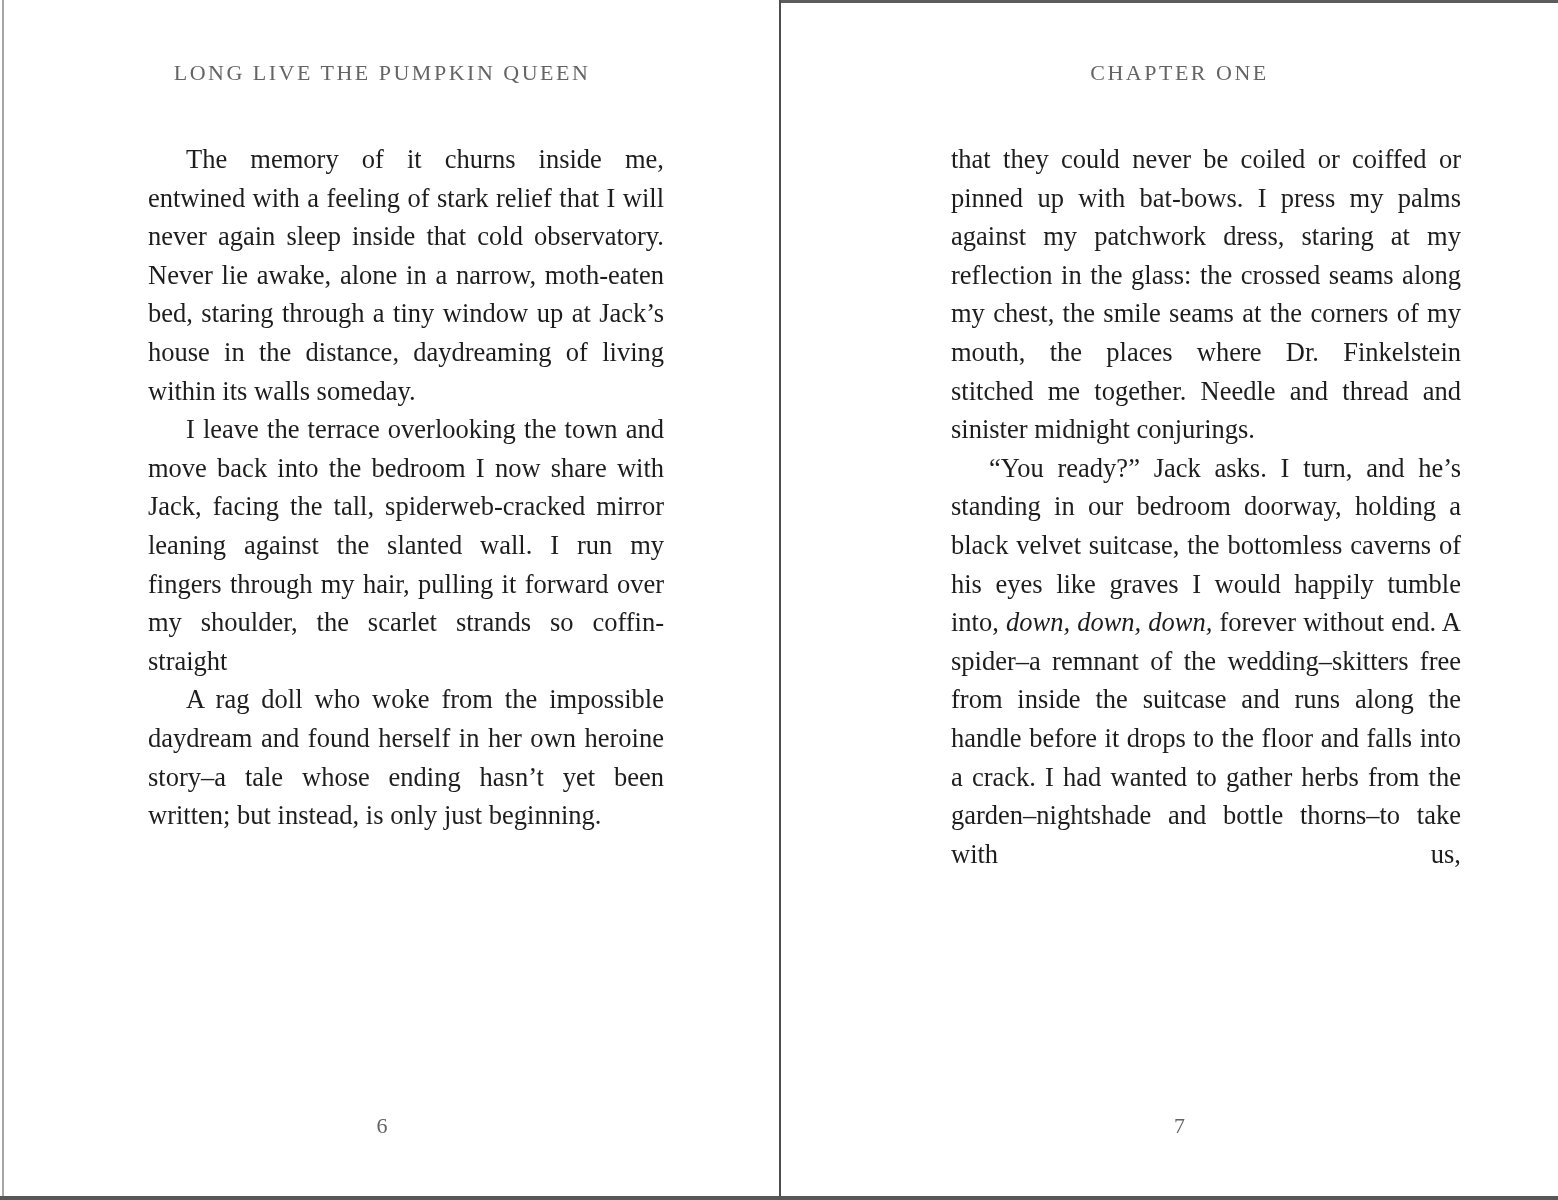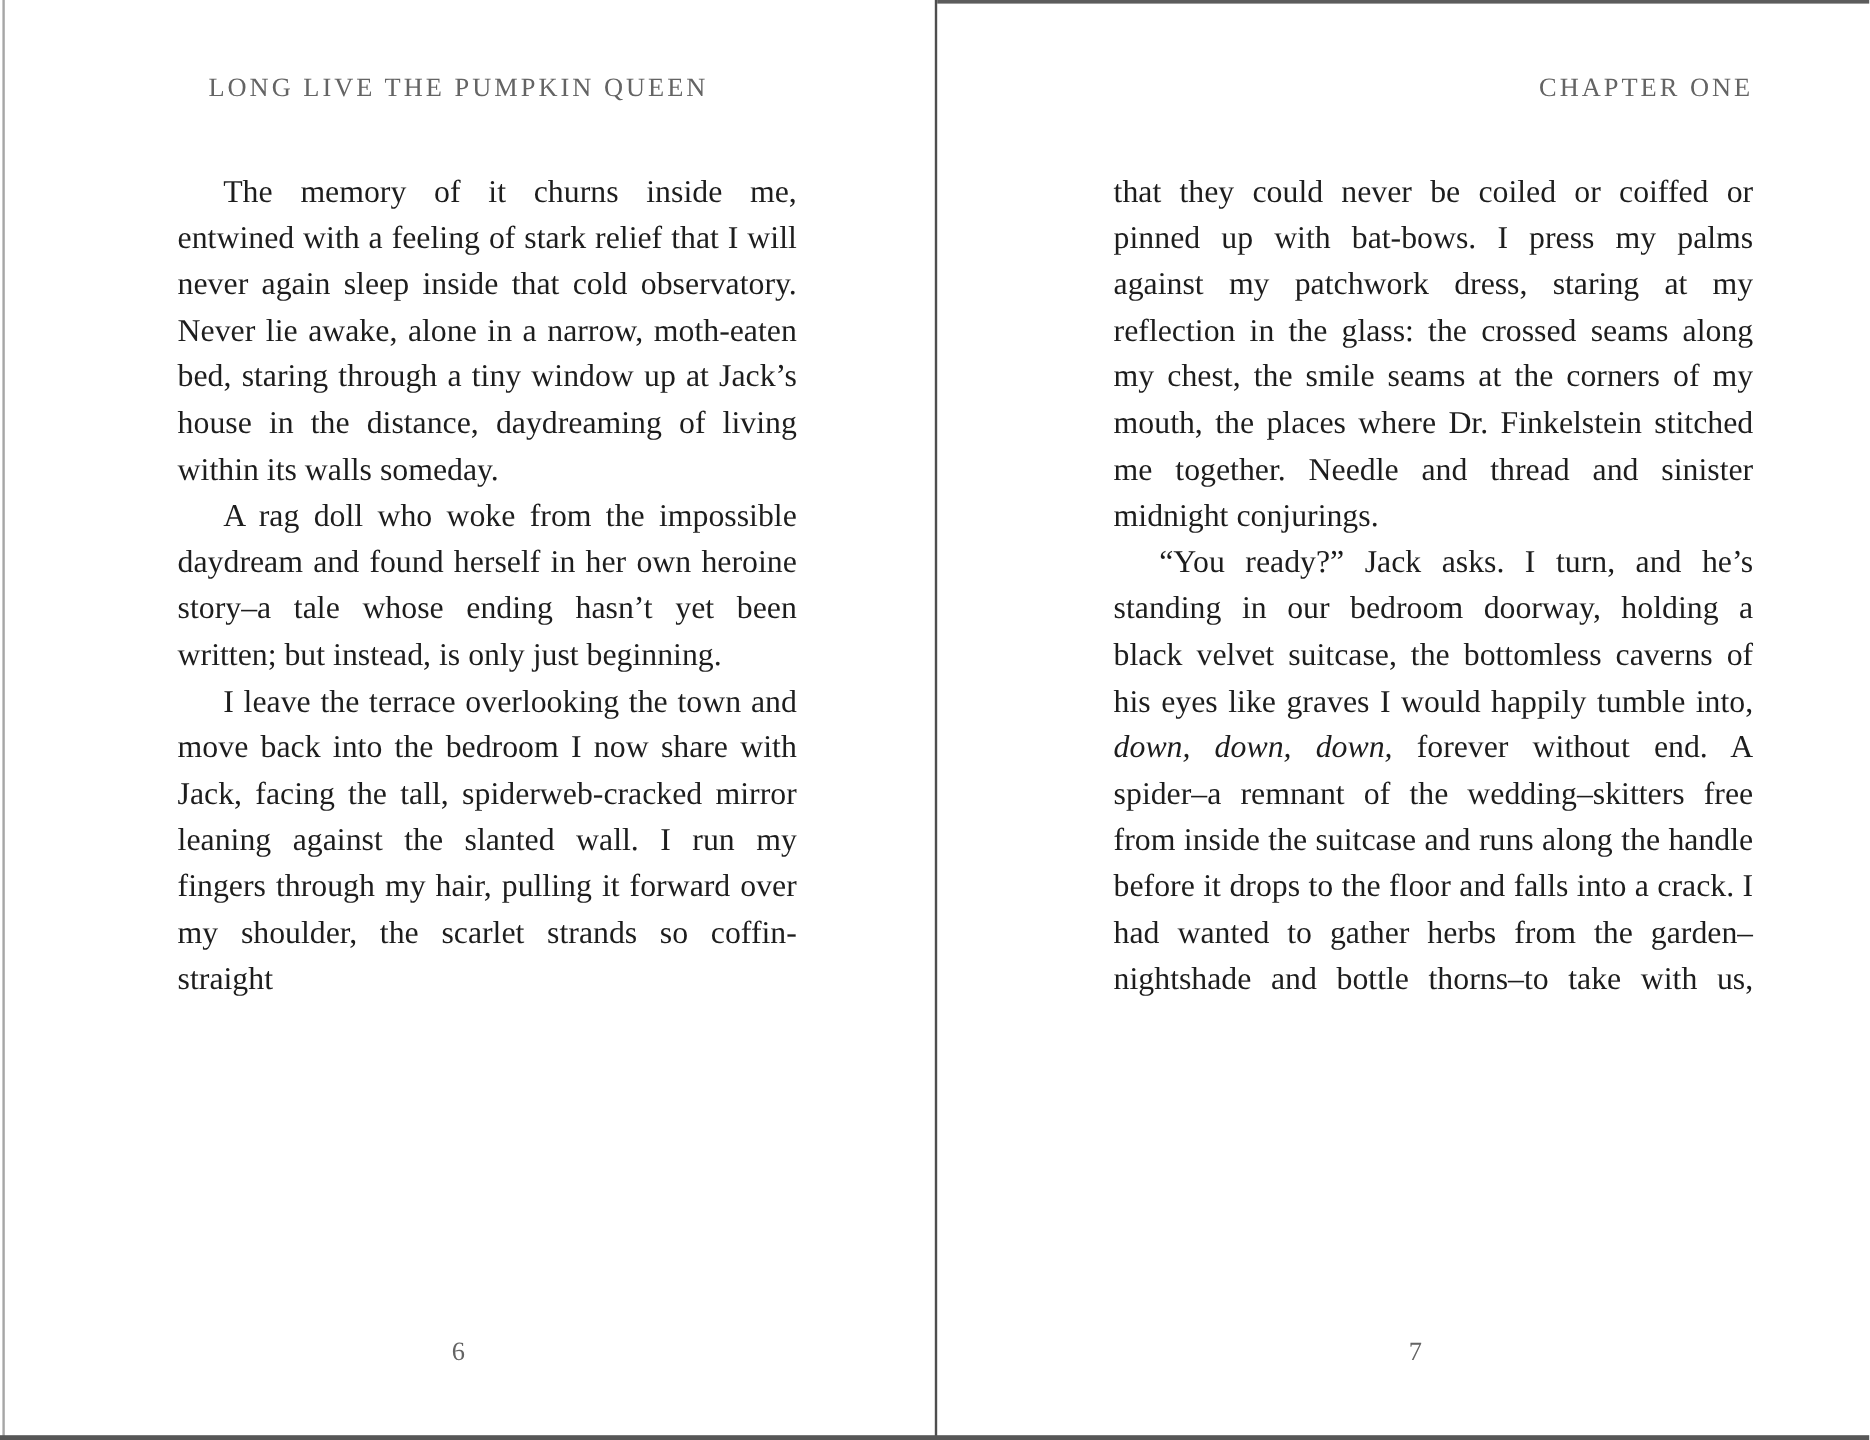--- a/index.html
+++ b/index.html
@@ -49,33 +49,33 @@
   .running-head {
     position: absolute; top: 60px;
     text-align: center;
     font-size: 22px;
     letter-spacing: 2.5px;
     color: var(--muted);
     font-weight: 400;
     white-space: nowrap;
   }
   .page-left  .running-head { left: 100px; right: 115px; }
-  .page-right .running-head { left: 117px; right: 97px; text-align: right; }
+  .page-right .running-head { left: 117px; right: 97px; }
 
   .page-body {
     position: absolute; top: 140px;
     height: 940px;
     overflow: hidden;
     color: var(--ink);
     font-size: 26.5px;
     line-height: 38.6px;
     text-align: justify;
   }
   .page-left  .page-body { left: 100px; right: 115px; }
-  .page-right .page-body { left: 99px; right: 97px; }
+  .page-right .page-body { left: 122px; right: 97px; }
 
   .para { text-align: justify; margin-left: 48px; }
   .para.indent { text-indent: 38px; }
   .para.continues { text-align-last: justify; }
   .para em { font-style: italic; }
 
   .page-number {
     position: absolute; top: 1113px;
     text-align: center;
     font-size: 22px;
@@ -86,22 +86,22 @@
 </style>
 </head>
 <body>
 
 <div class="spread">
 
   <div class="page page-left">
     <div class="running-head">LONG LIVE THE PUMPKIN QUEEN</div>
     <div class="page-body">
         <p class="para indent"><span>The memory of it churns inside me, entwined with a feeling of stark relief that I will never again sleep inside that cold observatory. Never lie awake, alone in a narrow, moth-eaten bed, staring through a tiny window up at Jack’s house in the distance, daydreaming of living within its walls someday.</span></p>
+        <p class="para indent continues"><span>I leave the terrace overlooking the town and move back into the bedroom I now share with Jack, facing the tall, spiderweb-cracked mirror leaning against the slanted wall. I run my fingers through my hair, pulling it forward over my shoulder, the scarlet strands so coffin-straight</span></p>
         <p class="para indent"><span>A rag doll who woke from the impossible daydream and found herself in her own heroine story–a tale whose ending hasn’t yet been written; but instead, is only just beginning.</span></p>
-        <p class="para indent continues"><span>I leave the terrace overlooking the town and move back into the bedroom I now share with Jack, facing the tall, spiderweb-cracked mirror leaning against the slanted wall. I run my fingers through my hair, pulling it forward over my shoulder, the scarlet strands so coffin-straight</span></p>
       </div>
     <div class="page-number">6</div>
   </div>
 
   <div class="page page-right">
     <div class="running-head">CHAPTER ONE</div>
     <div class="page-body">
         <p class="para"><span>that they could never be coiled or coiffed or pinned up with bat-bows. I press my palms against my patchwork dress, staring at my reflection in the glass: the crossed seams along my chest, the smile seams at the corners of my mouth, the places where Dr. Finkelstein stitched me together. Needle and thread and sinister midnight conjurings.</span></p>
         <p class="para indent continues"><span>“You ready?” Jack asks. I turn, and he’s standing in our bedroom doorway, holding a black velvet suitcase, the bottomless caverns of his eyes like graves I would happily tumble into, </span><em>down, down, down,</em><span> forever without end. A spider–a remnant of the wedding–skitters free from inside the suitcase and runs along the handle before it drops to the floor and falls into a crack. I had wanted to gather herbs from the garden–nightshade and bottle thorns–to take with us,</span></p>
       </div>

